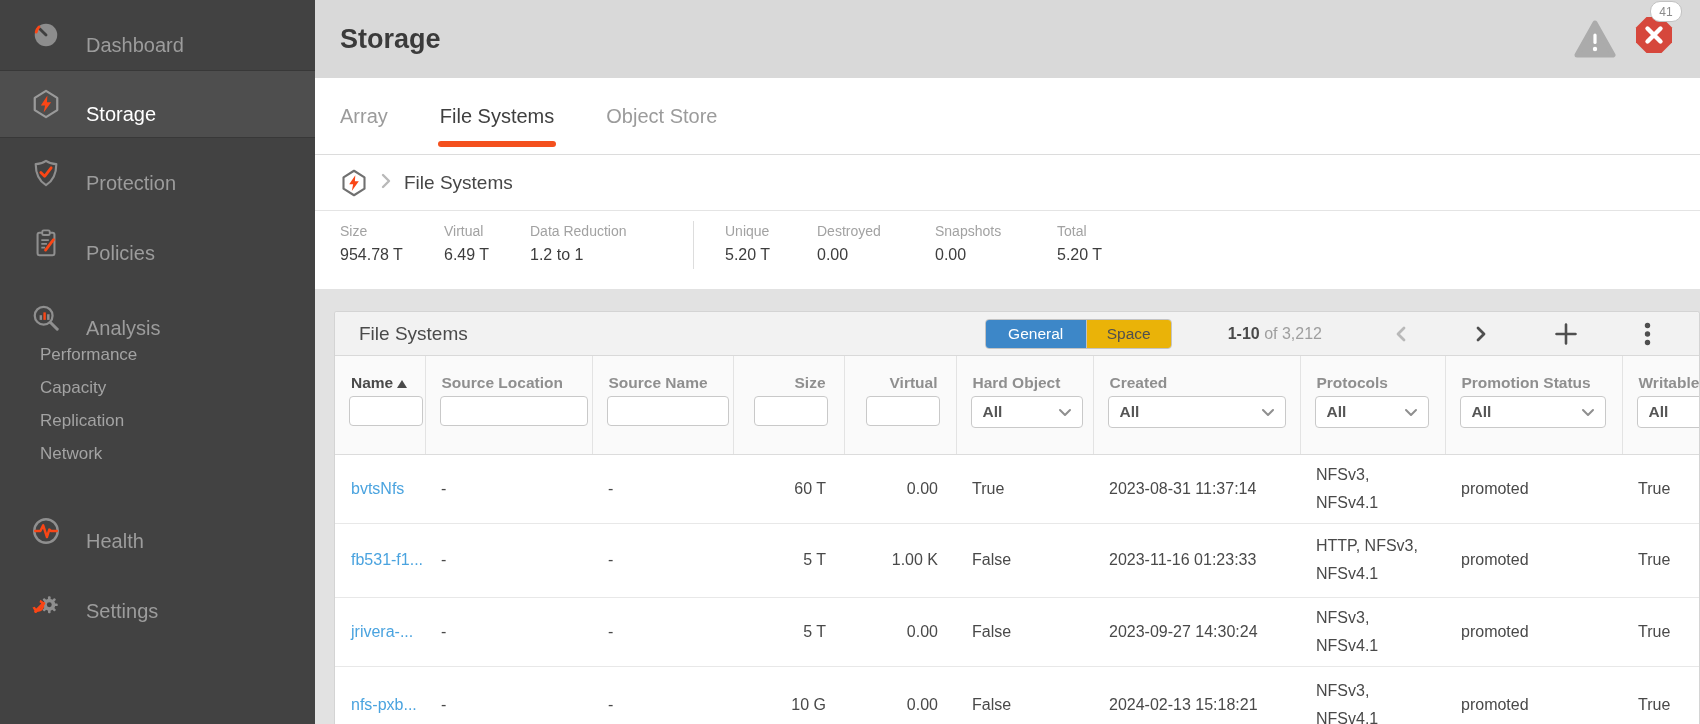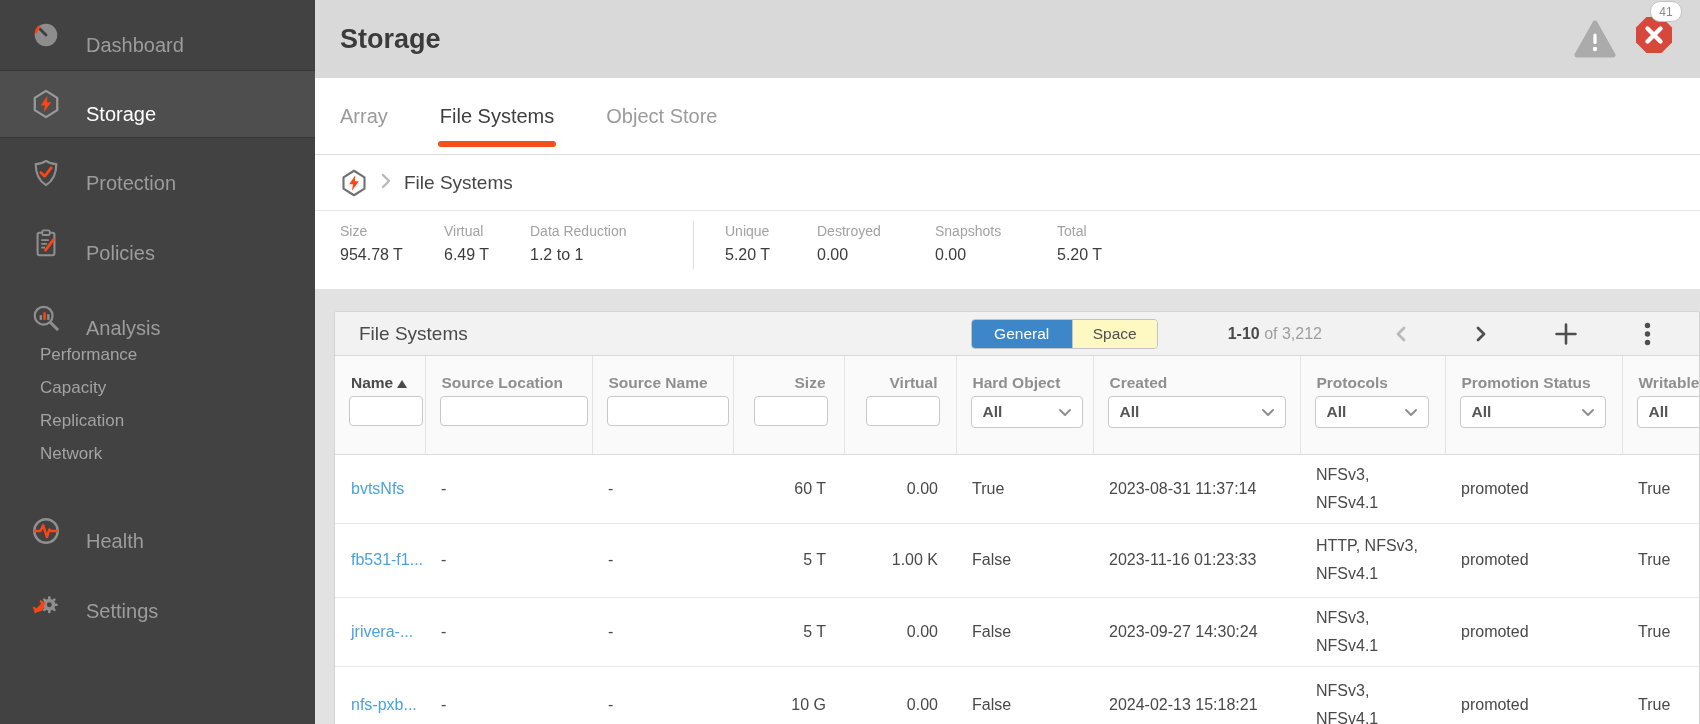--- a/index.html
+++ b/index.html
@@ -52,22 +52,22 @@
   .gray-area{height:436px;background:#e2e2e2;padding:22px 0 0 19px;box-sizing:border-box;}
 
   
   .panel{width:1366px;height:414px;background:#fff;border:1px solid #d4d4d4;border-bottom:none;border-radius:3px 3px 0 0;overflow:hidden;box-sizing:border-box;position:relative;}
   .panel-header{height:44px;background:#f2f2f2;border-bottom:1px solid #d9d9d9;display:flex;align-items:center;padding:0 48px 0 24px;box-sizing:border-box;}
   .panel-title{font-size:19px;color:#4a4a4a;}
   .ph-right{margin-left:auto;display:flex;align-items:center;gap:44px;}
   .toggle{display:flex;height:28px;border:1px solid #c3c3c3;border-radius:4px;overflow:hidden;}
   .toggle-btn{display:flex;align-items:center;justify-content:center;font-size:15.5px;cursor:pointer;}
   .toggle-btn.on{width:100px;background:#3d87c8;color:#fff;}
-  .toggle-btn.off{width:84px;background:#fef9c3;color:#4f4f4f;border-left:1px solid #c3c3c3;}
-  .pag-text{margin-left:26px;font-size:16px;color:#9e9e9e;white-space:nowrap;}
+  .toggle-btn.off{width:84px;background:#eab308;color:#4f4f4f;border-left:1px solid #c3c3c3;}
+  .pag-text{margin-left:12px;font-size:16px;color:#9e9e9e;white-space:nowrap;}
   .pag-text .range{font-weight:bold;color:#4a4a4a;}
   .pag-btn{margin-left:22px;display:flex;align-items:center;cursor:pointer;}
   .pag-btn.first{margin-left:28px;}
 
   
   table.fs{border-collapse:collapse;table-layout:fixed;width:1427px;}
   col.c0{width:90px;}col.c1{width:167px;}col.c2{width:141px;}col.c3{width:111px;}col.c4{width:112px;}
   col.c5{width:137px;}col.c6{width:207px;}col.c7{width:145px;}col.c8{width:177px;}col.c9{width:140px;}
   thead th{background:#fafafa;border-right:1px solid #e3e3e3;text-align:left;font-weight:bold;}
   thead tr.labels th{height:36px;font-size:15.5px;color:#8f8f8f;padding:10px 8px 0 16px;vertical-align:bottom;}

